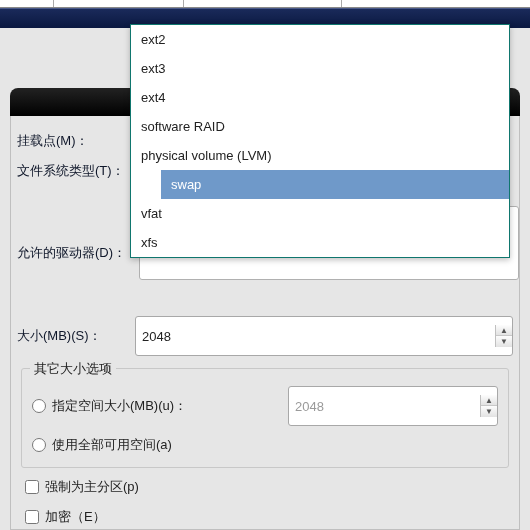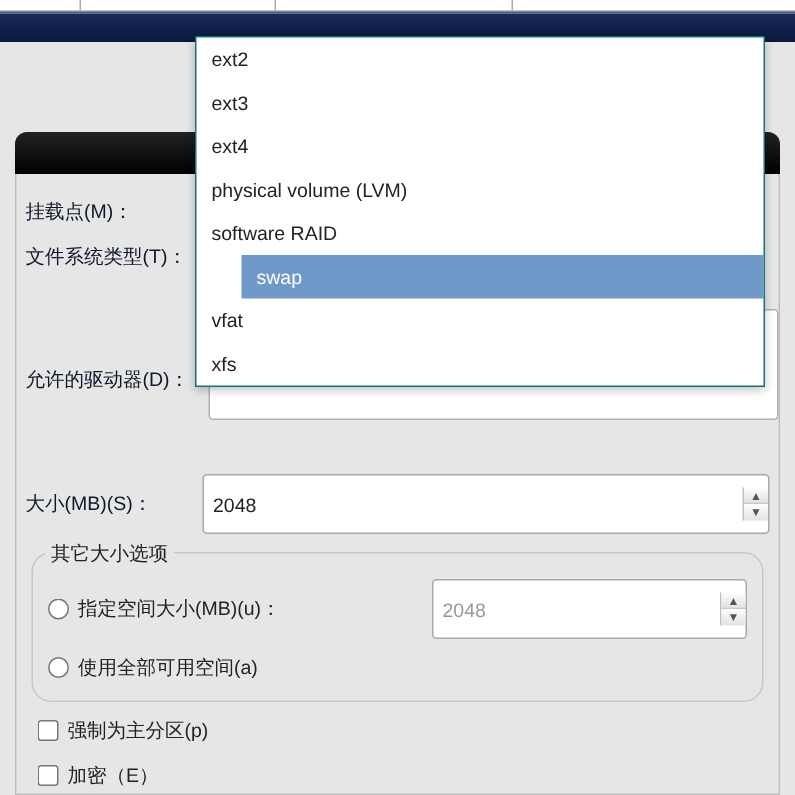--- a/index.html
+++ b/index.html
@@ -13,21 +13,21 @@
   .field-label { width: 118px; color: #0f172a; }
   .field-control { flex: 1; }
   .big-whitebox { position: absolute; left: 128px; width: 380px; background: #fff; border: 1px solid #b0b0b0; border-radius: 3px; }
   .driverbox { top: 90px; height: 74px; }
   .combo, .spin { display: flex; align-items: center; background: #fff; border: 1px solid #a8a8a8; border-radius: 3px; height: 40px; }
   .spin input { flex: 1; border: none; outline: none; padding: 0 6px; height: 22px; background: transparent; color: #222; }
   .spin.disabled input { color: #9a9a9a; }
   .spin-btns { display: flex; flex-direction: column; border-left: 1px solid #c0c0c0; }
   .spin-btns span { width: 16px; height: 11px; display: flex; align-items: center; justify-content: center; font-size: 8px; color: #555; background: linear-gradient(#fdfdfd,#e2e2e2); }
   .spin-btns span:first-child { border-bottom: 1px solid #c8c8c8; }
-  .groupbox { margin: 8px 10px 4px 10px; border: 1px solid #c8c8c8; border-radius: 13px; padding: 12px 10px 8px 10px; position: relative; }
+  .groupbox { margin: 8px 10px 4px 10px; border: 1px solid #c8c8c8; border-radius: 3px; padding: 12px 10px 8px 10px; position: relative; }
   .group-title { position: absolute; top: -9px; left: 8px; background: #e6e6e6; padding: 0 4px; color: #222; }
   .radio-row, .check-row { display: flex; align-items: center; padding: 5px 0; gap: 6px; }
   .radio-row .lbl, .check-row .lbl { color: #222; }
   .radio-row .spin { margin-left: auto; width: 210px; }
   input[type=radio], input[type=checkbox] { width: 14px; height: 14px; }
   .dropdown { position: absolute; top: 24px; left: 130px; width: 380px; background: #fff; border: 1px solid #0f766e; box-shadow: 0 2px 6px rgba(0,0,0,.25); z-index: 100; }
   .dd-item { padding: 7px 10px; color: #222; cursor: pointer; }
   .dd-item.selected { background: #6f99c9; color: #fff; margin-left: 30px; }
 </style>
 </head>
@@ -102,18 +102,18 @@
     <input type="checkbox" id="c2" style="">
     <label class="lbl" for="c2">加密（E）</label>
   </div>
 
 </div>
 
 <div class="dropdown" id="dd">
     <div class="dd-item">ext2</div>
     <div class="dd-item">ext3</div>
     <div class="dd-item">ext4</div>
+    <div class="dd-item">software RAID</div>
     <div class="dd-item">physical volume (LVM)</div>
-    <div class="dd-item">software RAID</div>
     <div class="dd-item selected">swap</div>
     <div class="dd-item">vfat</div>
     <div class="dd-item">xfs</div>
   </div>
 
 </body></html>

